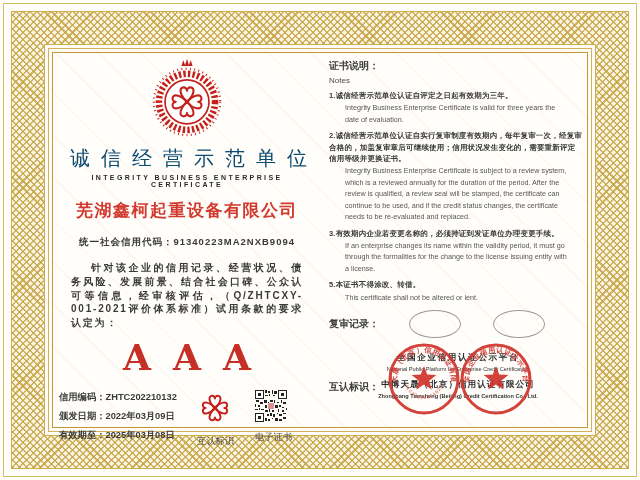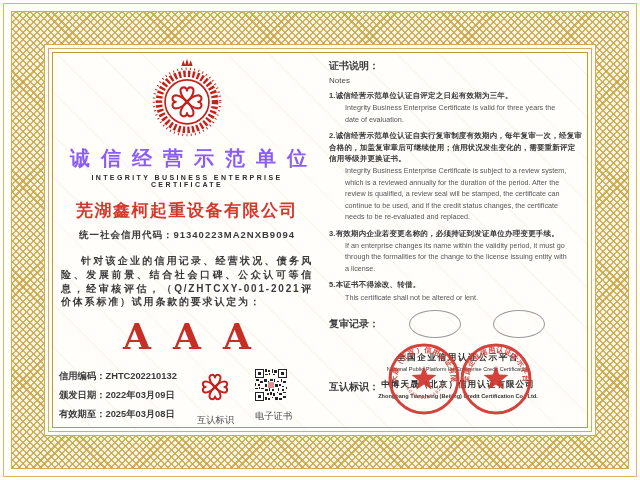--- a/index.html
+++ b/index.html
@@ -16,26 +16,26 @@
   .inner-frame{position:absolute;inset:52px;border:1.5px solid #c49a30;
      box-shadow:0 0 0 3px #fffefb,0 0 0 4px #d2b258;pointer-events:none;}
   .watermark{position:absolute;inset:50px;pointer-events:none;
      background:repeating-linear-gradient(45deg, rgba(201,161,59,0.06) 0 2px, transparent 2px 30px);}
   
   .content{position:absolute;left:59px;right:57px;top:57px;bottom:53px;display:flex;gap:14px;}
   .left-col{width:256px;text-align:center;}
   .right-col{flex:1;position:relative;text-align:left;}
   
   .emblem{display:block;margin:0 auto;}
-  .title-zh{margin-top:2px;font-size:20px;font-weight:bold;color:#8b5cf6;
+  .title-zh{margin-top:2px;font-size:20px;font-weight:normal;color:#0c4a6e;
      letter-spacing:11px;text-indent:11px;white-space:nowrap;}
   .title-en{margin-top:2px;font-size:7px;font-weight:bold;color:#2b2b2b;letter-spacing:2.4px;}
   .company-name{margin-top:11px;font-size:17px;font-weight:bold;color:#d23a2e;letter-spacing:1.5px;}
-  .credit-code{margin-top:7px;font-size:9.5px;font-weight:bold;color:#3a3a3a;letter-spacing:1px;}
-  .assess-par{margin:12px 2px 0;font-size:10px;font-weight:bold;color:#3a3a3a;line-height:1.38;
+  .credit-code{margin-top:14px;font-size:9.5px;font-weight:bold;color:#3a3a3a;letter-spacing:1px;}
+  .assess-par{margin:12px 12px 0;font-size:10px;font-weight:bold;color:#3a3a3a;line-height:1.38;
      letter-spacing:1.8px;text-align:justify;text-indent:2em;}
   .rating{margin-top:8px;font-family:"DejaVu Serif","Liberation Serif",serif;font-weight:bold;
      font-size:36px;color:#c62f25;letter-spacing:22px;text-indent:22px;line-height:1.1;}
   .meta-row{margin-top:10px;display:flex;align-items:flex-start;text-align:left;}
   .meta-lines{width:138px;}
   .meta-line{font-size:9.3px;font-weight:bold;color:#3a3a3a;line-height:2.05;white-space:nowrap;}
   .mark-box{width:58px;text-align:left;margin-top:2px;}
   .mark-label{font-size:9.3px;color:#4a4a4a;margin-top:5px;}
   
   .notes-title-zh{font-size:10px;font-weight:bold;color:#3a3a3a;margin:2px 0 3px;}

